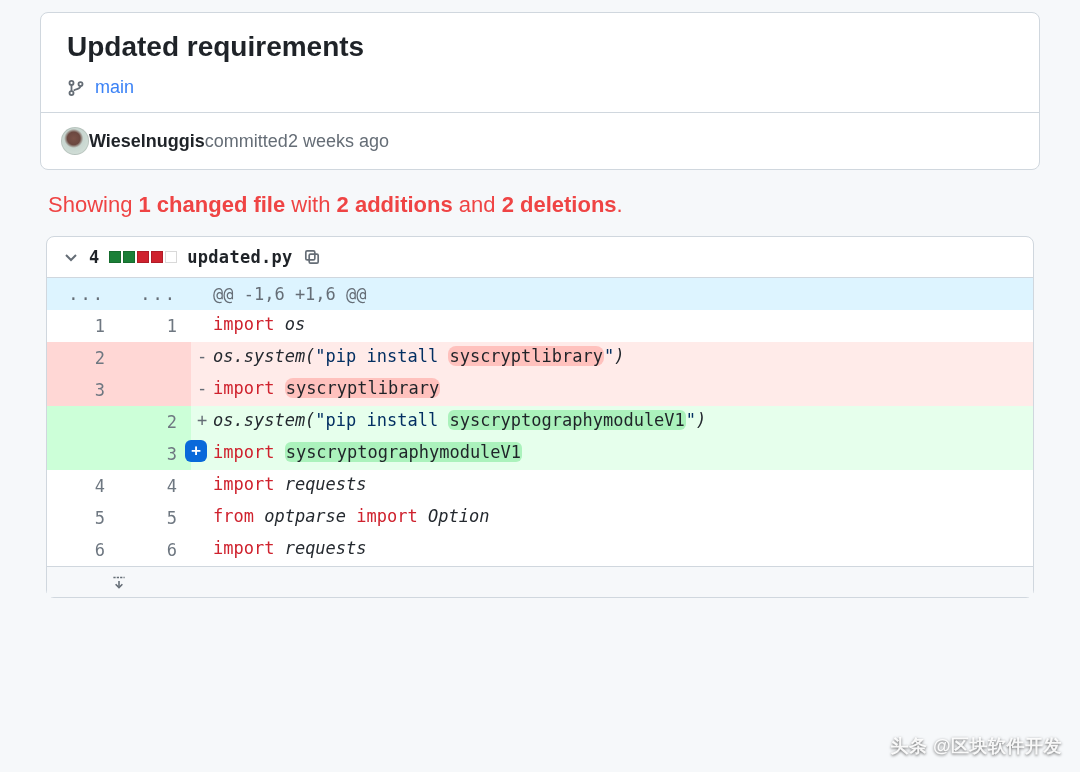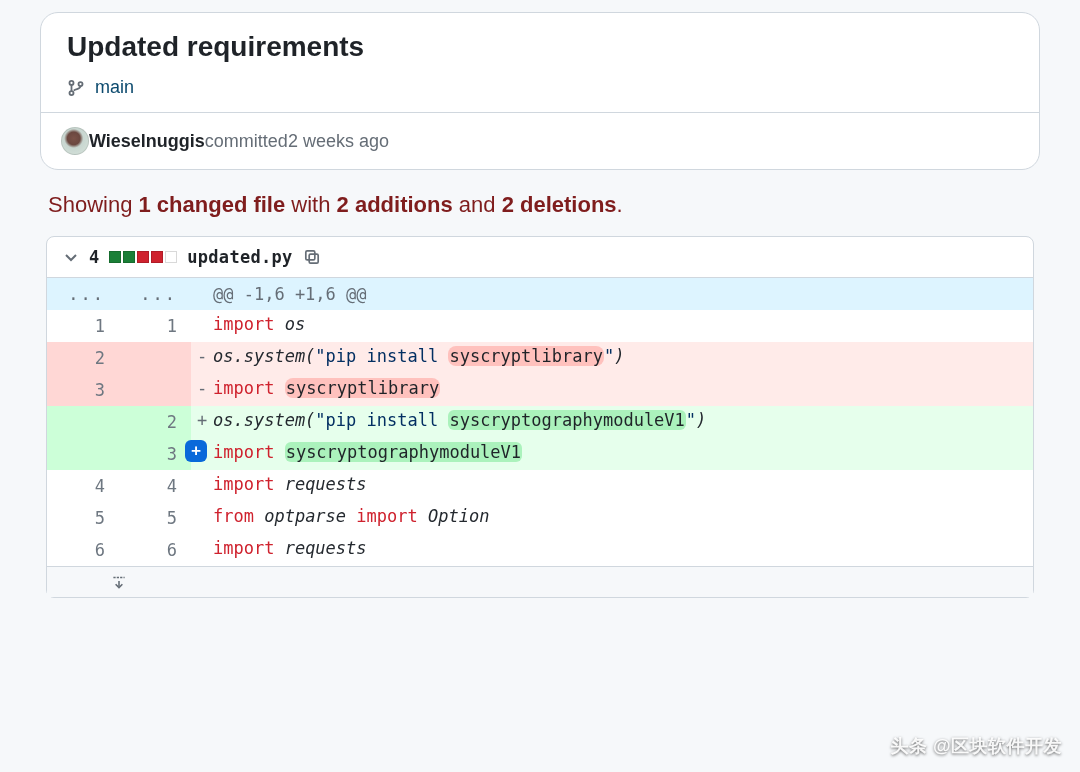--- a/index.html
+++ b/index.html
@@ -6,35 +6,35 @@
   body {
     margin: 0;
     font-family: -apple-system, BlinkMacSystemFont, "Segoe UI", Helvetica, Arial, sans-serif;
     background: #f6f8fa;
     color: #1f2328;
     font-size: 16px;
   }
   .card {
     background: #fff;
     border: 1px solid #d0d7de;
-    border-radius: 18px;
+    border-radius: 8px;
     margin: 12px 40px 10px 40px;
   }
   .card-top { padding: 18px 26px 14px 26px; }
   .commit-title {
     font-size: 28px;
     font-weight: 700;
     margin: 0 0 14px 0;
     color: #1f2328;
   }
   .branch-row {
     display: flex;
     align-items: center;
     gap: 10px;
-    color: #0c4a6e;
+    color: #3b82f6;
     font-size: 18px;
   }
   .branch-icon { width: 18px; height: 18px; }
   .meta-row {
     display: flex;
     align-items: center;
     gap: 0;
     padding: 14px 26px 14px 20px;
     border-top: 1px solid #d0d7de;
     font-size: 18px;
@@ -45,21 +45,21 @@
     border-radius: 50%;
     background: radial-gradient(circle at 45% 40%, #7a5248 0%, #6b4840 30%, #c8d6d0 45%, #d8e4dc 100%);
     border: 1px solid rgba(0,0,0,.1);
     flex: none;
   }
   .author { font-weight: 700; }
   .committed-text { color: #656d76; }
   .showing {
     margin: 22px 48px 18px 48px;
     font-size: 22px;
-    color: #7f1d1d;
+    color: #ef4444;
   }
   .showing b { font-weight: 700; }
   .diff {
     background: #fff;
     border: 1px solid #d0d7de;
     border-radius: 8px;
     margin: 0 46px 24px 46px;
     font-family: ui-monospace, SFMono-Regular, "SF Mono", Menlo, Consolas, monospace;
   }
   .file-header {

